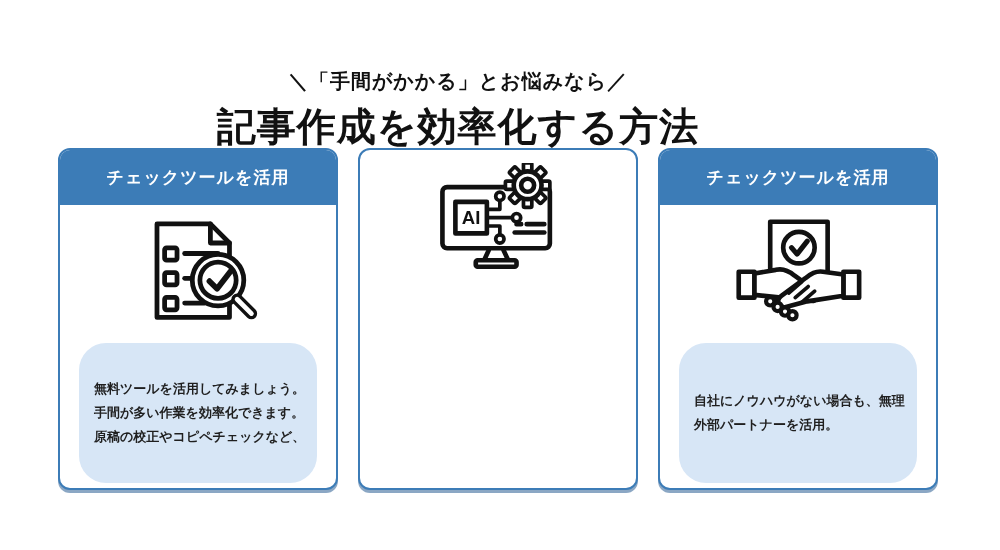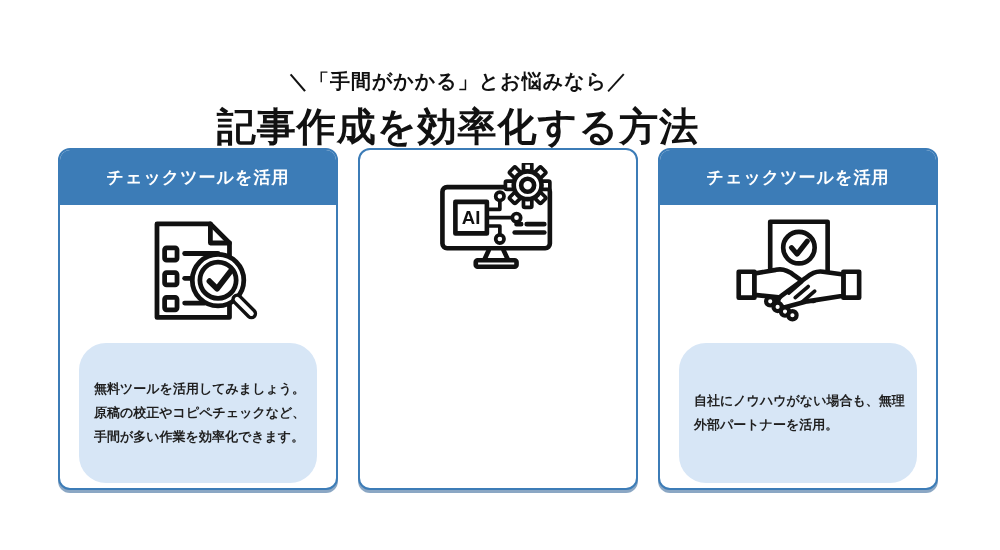--- a/index.html
+++ b/index.html
@@ -118,22 +118,22 @@
           <circle cx="86" cy="64" r="27" fill="#fff"></circle>
           <circle cx="86" cy="64" r="19"></circle>
           <path d="M77 65 L85 73 L99 55" stroke-width="6"></path>
         </g>
         <line x1="106" y1="84" x2="121" y2="99" stroke="#111" stroke-width="12" stroke-linecap="round"></line>
         <line x1="106" y1="84" x2="121" y2="99" stroke="#fff" stroke-width="5" stroke-linecap="round"></line>
       </svg>
     </div>
     <div class="info-box">
       <div class="line">無料ツールを活用してみましょう。</div>
+      <div class="line">手間が多い作業を効率化できます。</div>
       <div class="line">原稿の校正やコピペチェックなど、</div>
-      <div class="line">手間が多い作業を効率化できます。</div>
     </div>
   </div>
 
   <div class="card">
     <div class="icon-area">
       <svg width="130" height="113" viewBox="0 0 140 122">
         <g stroke="#111" stroke-width="5" fill="#fff" stroke-linejoin="round">
           <rect x="10" y="26" width="116" height="66" rx="5"></rect>
         </g>
 

